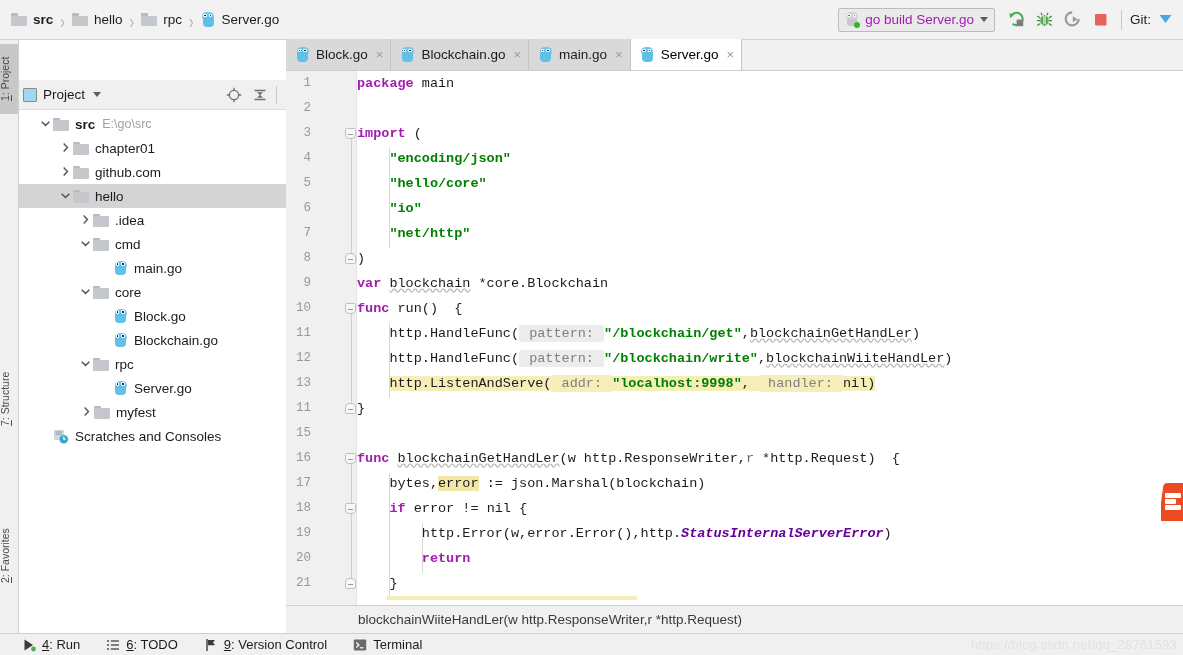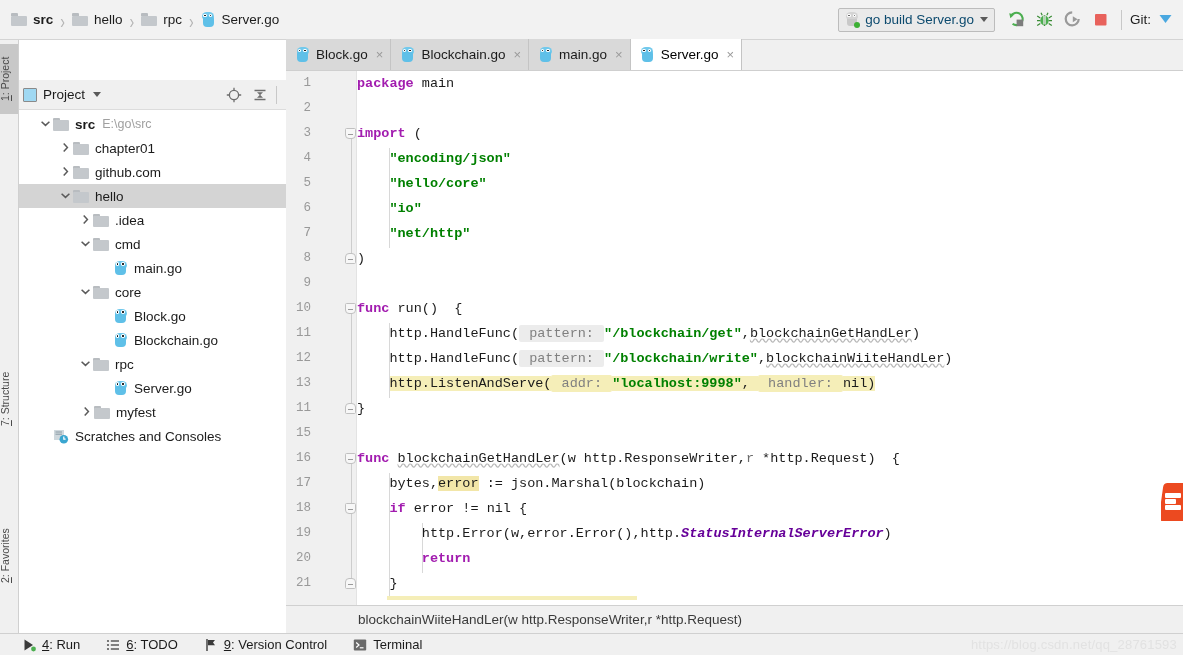--- a/index.html
+++ b/index.html
@@ -68,21 +68,21 @@
     border: 1px solid #bcbcbc; background: #eaeaea; border-radius: 2px;
     padding: 0 4px 0 6px; cursor: pointer;
   }
   .runconfig .gopher-grey { width: 14px; height: 15px; position: relative; }
   .runconfig .gopher-grey .b { position:absolute; left:2px; top:4px; width:10px;height:10px;background:#c9c9c9;border-radius:3px;}
   .runconfig .gopher-grey .h { position:absolute; left:1px; top:0px; width:12px;height:7px;background:#d4d4d4;border-radius:6px 6px 3px 3px;}
   .runconfig .gopher-grey .e1,.runconfig .gopher-grey .e2 { position:absolute; top:1.5px; width:3.4px;height:3.4px;background:#fff;border-radius:50%;}
   .runconfig .gopher-grey .e1 { left:2px;} .runconfig .gopher-grey .e2{left:7.5px;}
   .runconfig .gopher-grey .e1:after,.runconfig .gopher-grey .e2:after{content:"";position:absolute;left:1px;top:1px;width:1.5px;height:1.5px;background:#555;border-radius:50%;}
   .runconfig .greendot { position:absolute; right:-1px; bottom:-1px; width:6px;height:6px;background:#3cb034;border-radius:50%;}
-  .runconfig .rc-label { font-size: 13.5px; color: #0c4a6e; margin: 0 6px 0 6px; white-space: nowrap; }
+  .runconfig .rc-label { font-size: 13.5px; color: #a21caf; margin: 0 6px 0 6px; white-space: nowrap; }
   .chev { width: 0; height: 0; border-left: 4.5px solid transparent; border-right: 4.5px solid transparent; border-top: 5px solid #5a5a5a; margin-right: 2px;}
 
   .tb-btn { width: 28px; height: 26px; display: flex; align-items: center; justify-content: center; cursor: pointer; }
   .vsep { width: 1px; height: 20px; background: #c8c8c8; margin: 0 6px; }
   .git-label { font-size: 13.5px; color: #1b1b1b; margin-left: 2px; }
 
   
   .leftstrip {
     position: absolute; left: 0; top: 40px; width: 19px; height: 593px;
     background: #f0f0f0; border-right: 1px solid #d0d0d0;
@@ -573,20 +573,21 @@
       <div class="gutter-edge"></div>
       <div class="codelayer" id="code-host">
           <div class="cline" style="top: 0px;"><span class="kw">package </span><span>main</span></div>
           <div class="cline" style="top: 25px;"></div>
           <div class="cline" style="top: 50px;"><span class="kw">import</span><span> (</span></div>
           <div class="cline" style="top: 75px;"><span>    </span><span class="str">"encoding/json"</span></div>
           <div class="cline" style="top: 100px;"><span>    </span><span class="str">"hello/core"</span></div>
           <div class="cline" style="top: 125px;"><span>    </span><span class="str">"io"</span></div>
           <div class="cline" style="top: 150px;"><span>    </span><span class="str">"net/http"</span></div>
           <div class="cline" style="top: 175px;"><span>)</span></div>
+          <div class="cline" style="top: 200px;"><span class="kw">var </span><span class="wavy">blockchain</span><span> *core.Blockchain</span></div>
           <div class="cline" style="top: 225px;"><span class="kw">func </span><span>run()  {</span></div>
           <div class="cline" style="top: 250px;"><span>    http.HandleFunc(</span><span class="hintbg"> pattern: </span><span class="str">"/blockchain/get"</span><span>,</span><span class="wavy">blockchainGetHandLer</span><span>)</span></div>
           <div class="cline" style="top: 275px;"><span>    http.HandleFunc(</span><span class="hintbg"> pattern: </span><span class="str">"/blockchain/write"</span><span>,</span><span class="wavy">blockchainWiiteHandLer</span><span>)</span></div>
           <div class="cline" style="top: 300px;"><span>    </span><span class="hl">http.ListenAndServe(</span><span class="hl hintbg"> addr: </span><span class="hl str">"localhost:9998"</span><span class="hl">, </span><span class="hl hintbg"> handler: </span><span class="hl">nil)</span></div>
           <div class="cline" style="top: 325px;"><span>}</span></div>
           <div class="cline" style="top: 350px;"></div>
           <div class="cline" style="top: 375px;"><span class="kw">func </span><span class="wavy">blockchainGetHandLer</span><span>(w http.ResponseWriter,</span><span class="greytext">r</span><span> *http.Request)  {</span></div>
           <div class="cline" style="top: 400px;"><span>    bytes,</span><span class="hl-strong">error</span><span> := json.Marshal(blockchain)</span></div>
           <div class="cline" style="top: 425px;"><span>    </span><span class="kw">if </span><span>error != nil {</span></div>
           <div class="cline" style="top: 450px;"><span>        http.Error(w,error.Error(),http.</span><span class="field">StatusInternalServerError</span><span>)</span></div>

